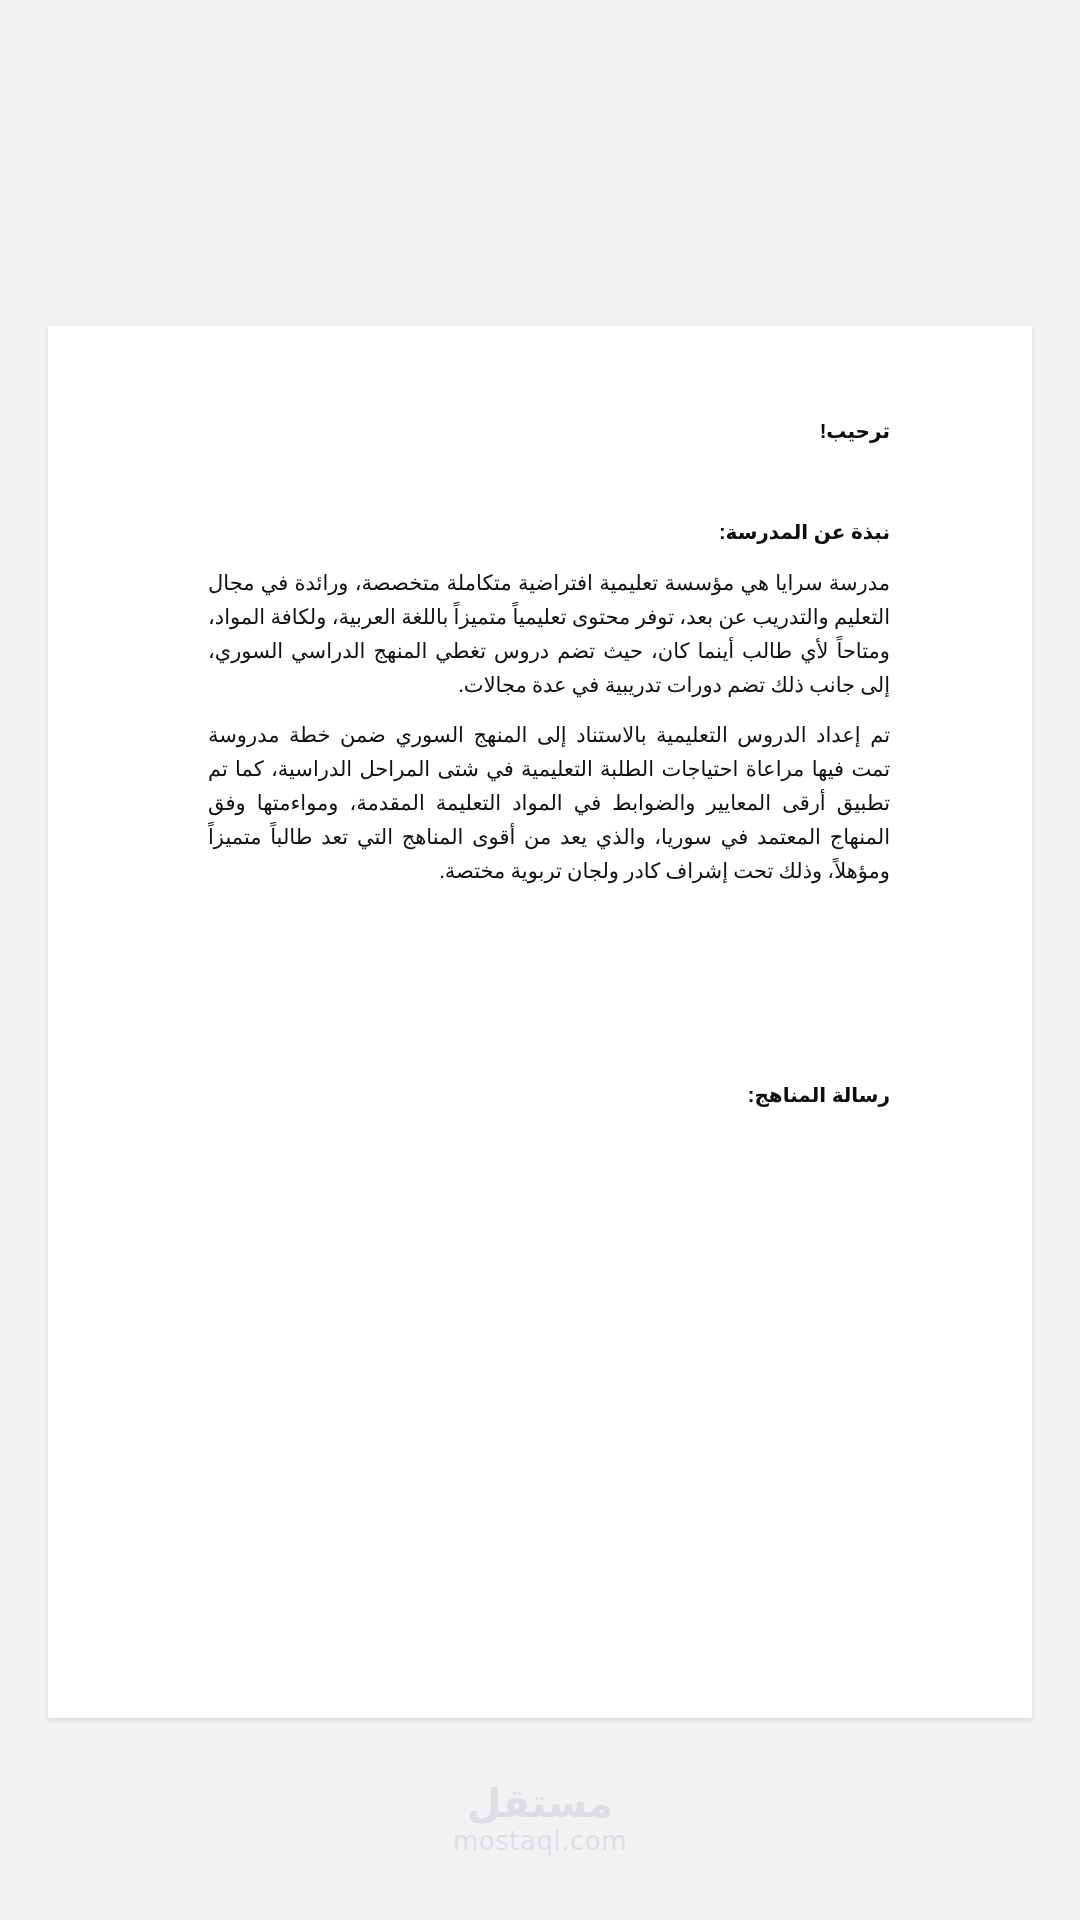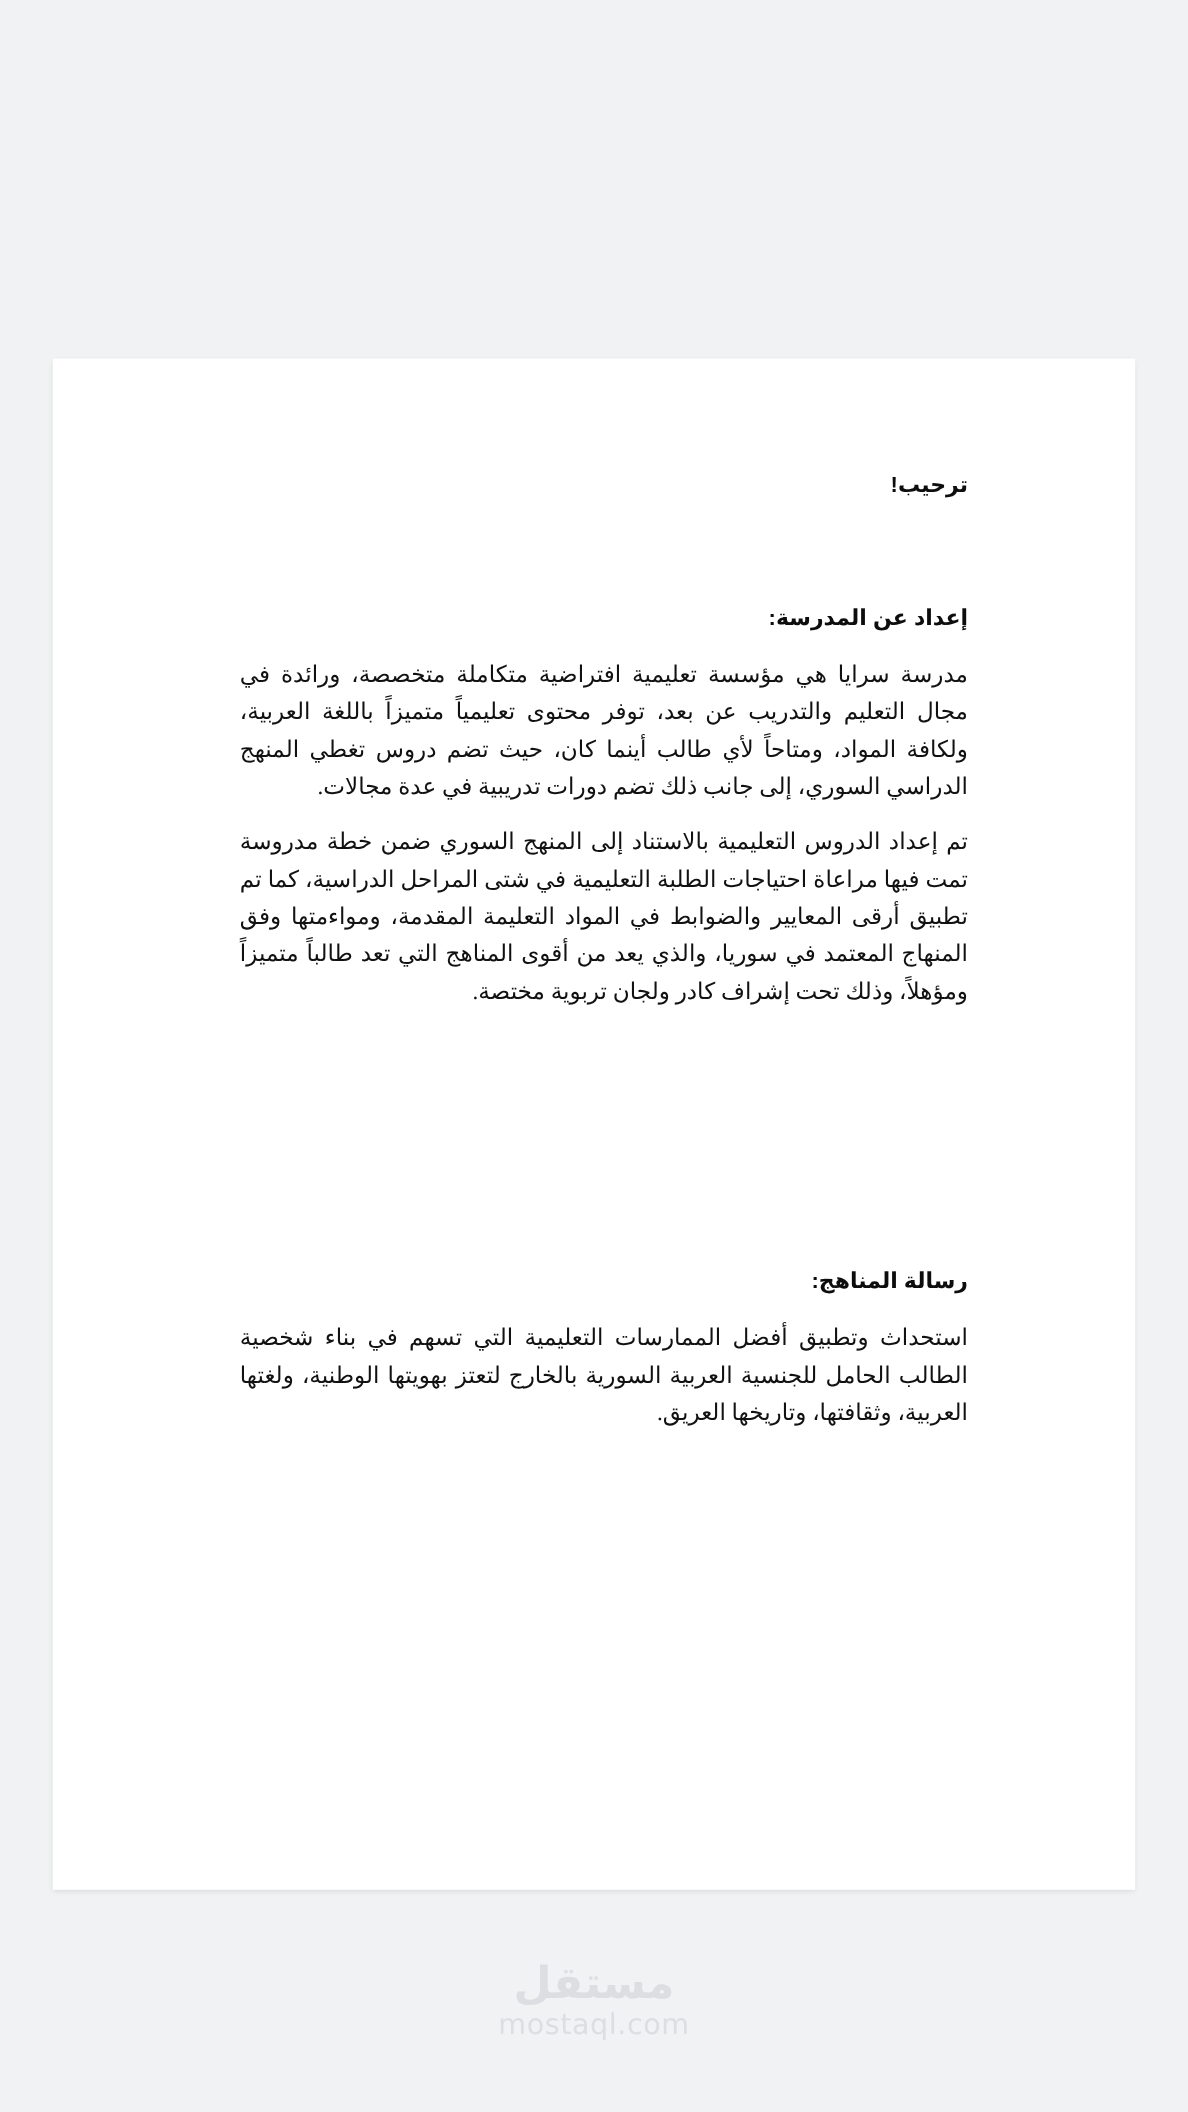--- a/index.html
+++ b/index.html
@@ -35,21 +35,21 @@
     position: absolute;
     right: 142px;      
     top: 92px;
     width: 682px;      
     direction: rtl;
     text-align: right;
   }
 
   
   .section {
-    margin: 10px;
+    margin: 0;
   }
 
   .section-heading {
     font-family: "Liberation Sans", "DejaVu Sans", sans-serif;
     font-weight: bold;
     font-size: 20px;
     line-height: 1.35;
     color: #0d0d0d;
     margin: 0;
     text-align: right;
@@ -117,39 +117,38 @@
     <div class="page-body">
 
       <div class="section">
         <h2 class="section-heading">ترحيب!</h2>
         <div class="gap-head-para"></div>
       </div>
 
       <div class="gap-section-1"></div>
 
       <div class="section">
-        <h2 class="section-heading">إعداد عن المدرسة:</h2>
+        <h2 class="section-heading">نبذة عن المدرسة:</h2>
         <div class="gap-head-body"></div>
         <p class="para">مدرسة سرايا هي مؤسسة تعليمية افتراضية متكاملة متخصصة، ورائدة في مجال التعليم والتدريب عن بعد، توفر محتوى تعليمياً متميزاً باللغة العربية، ولكافة المواد، ومتاحاً لأي طالب أينما كان، حيث تضم دروس تغطي المنهج الدراسي السوري، إلى جانب ذلك تضم دورات تدريبية في عدة مجالات.</p>
         <div class="gap-para-para"></div>
         <p class="para">تم إعداد الدروس التعليمية بالاستناد إلى المنهج السوري ضمن خطة مدروسة تمت فيها مراعاة احتياجات الطلبة التعليمية في شتى المراحل الدراسية، كما تم تطبيق أرقى المعايير والضوابط في المواد التعليمة المقدمة، ومواءمتها وفق المنهاج المعتمد في سوريا، والذي يعد من أقوى المناهج التي تعد طالباً متميزاً ومؤهلاً، وذلك تحت إشراف كادر ولجان تربوية مختصة.</p>
       </div>
 
       <div class="gap-section-2"></div>
 
       <div class="section">
         <div class="gap-head-body"></div>
       </div>
 
       <div class="gap-section-3"></div>
 
       <div class="section">
         <h2 class="section-heading">رسالة المناهج:</h2>
         <div class="gap-head-body"></div>
-        <p class="para">استحداث وتطبيق أفضل الممارسات التعليمية التي تسهم في بناء شخصية الطالب الحامل للجنسية العربية السورية بالخارج لتعتز بهويتها الوطنية، ولغتها العربية، وثقافتها، وتاريخها العريق.</p>
       </div>
 
     </div>
   </div>
 
   <div class="watermark">
     <span class="watermark-mark">مستقل</span>
     <span class="watermark-domain">mostaql.com</span>
   </div>
 

